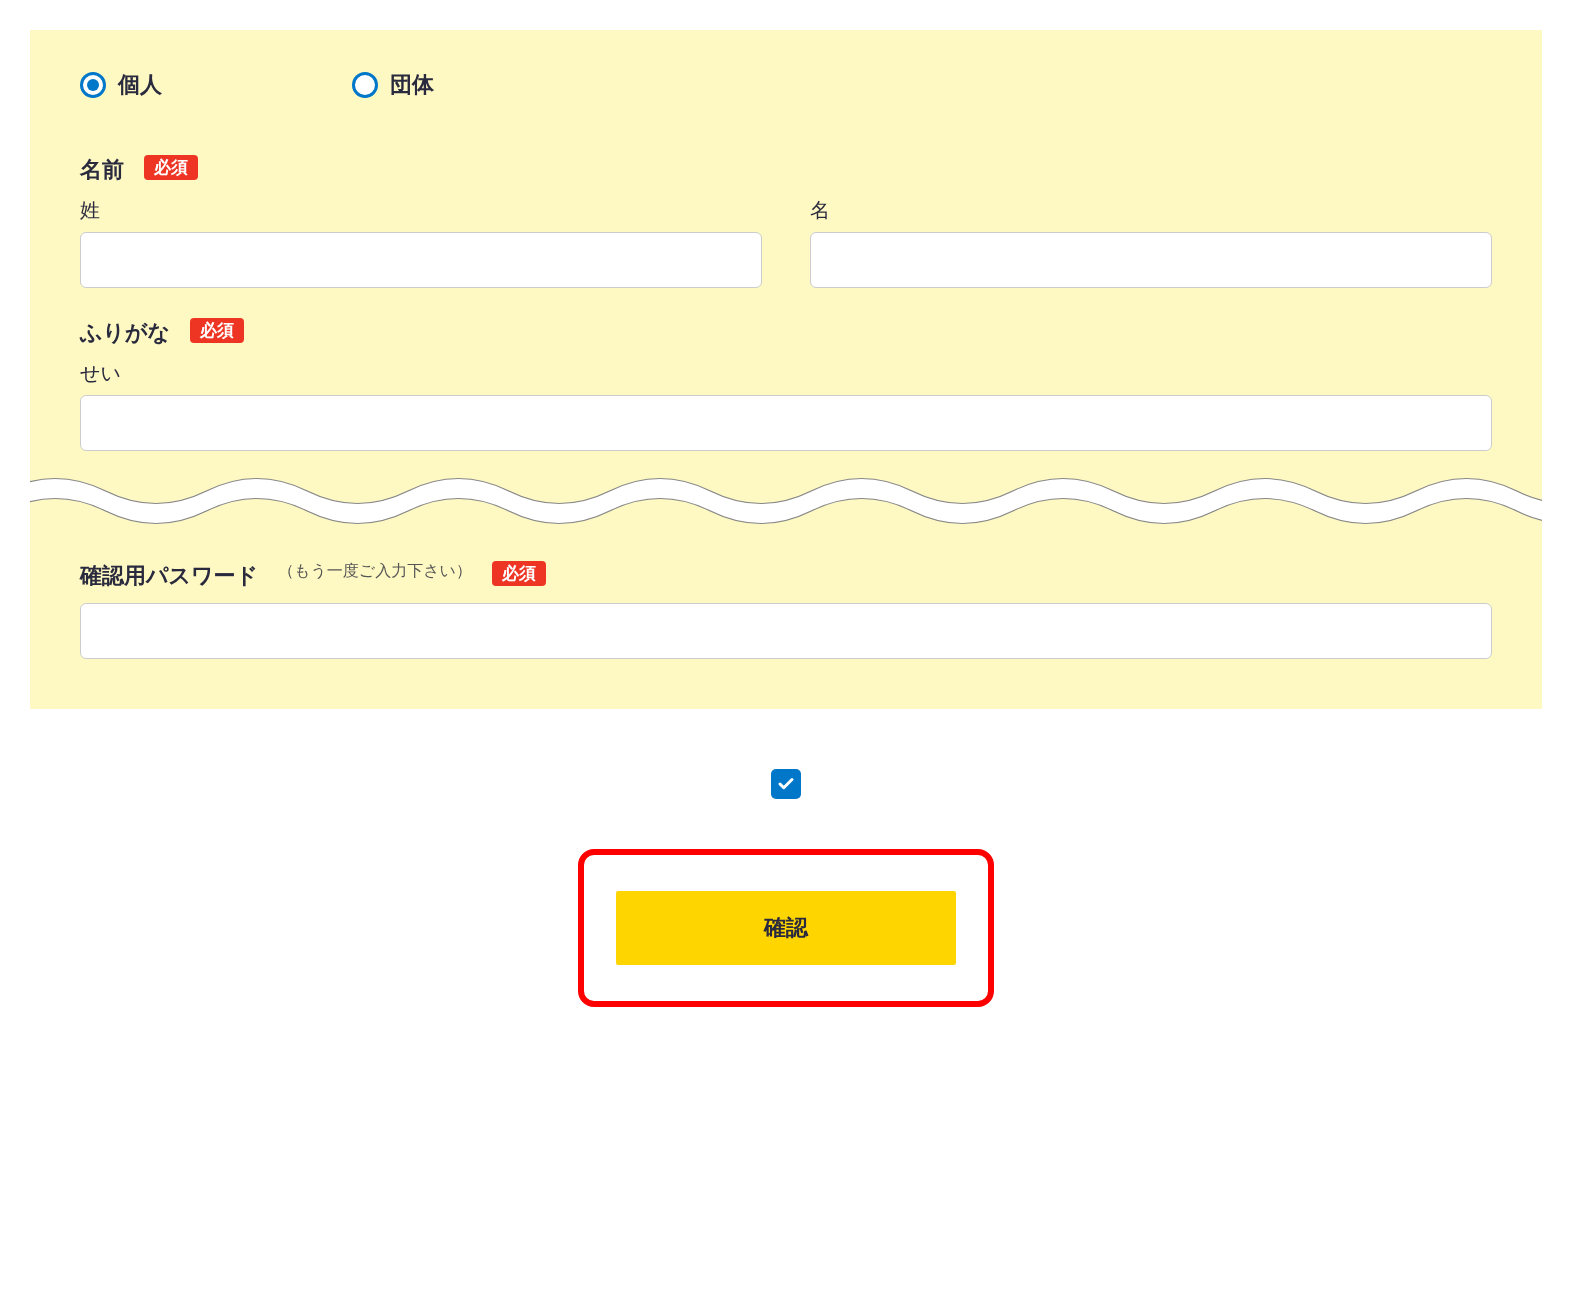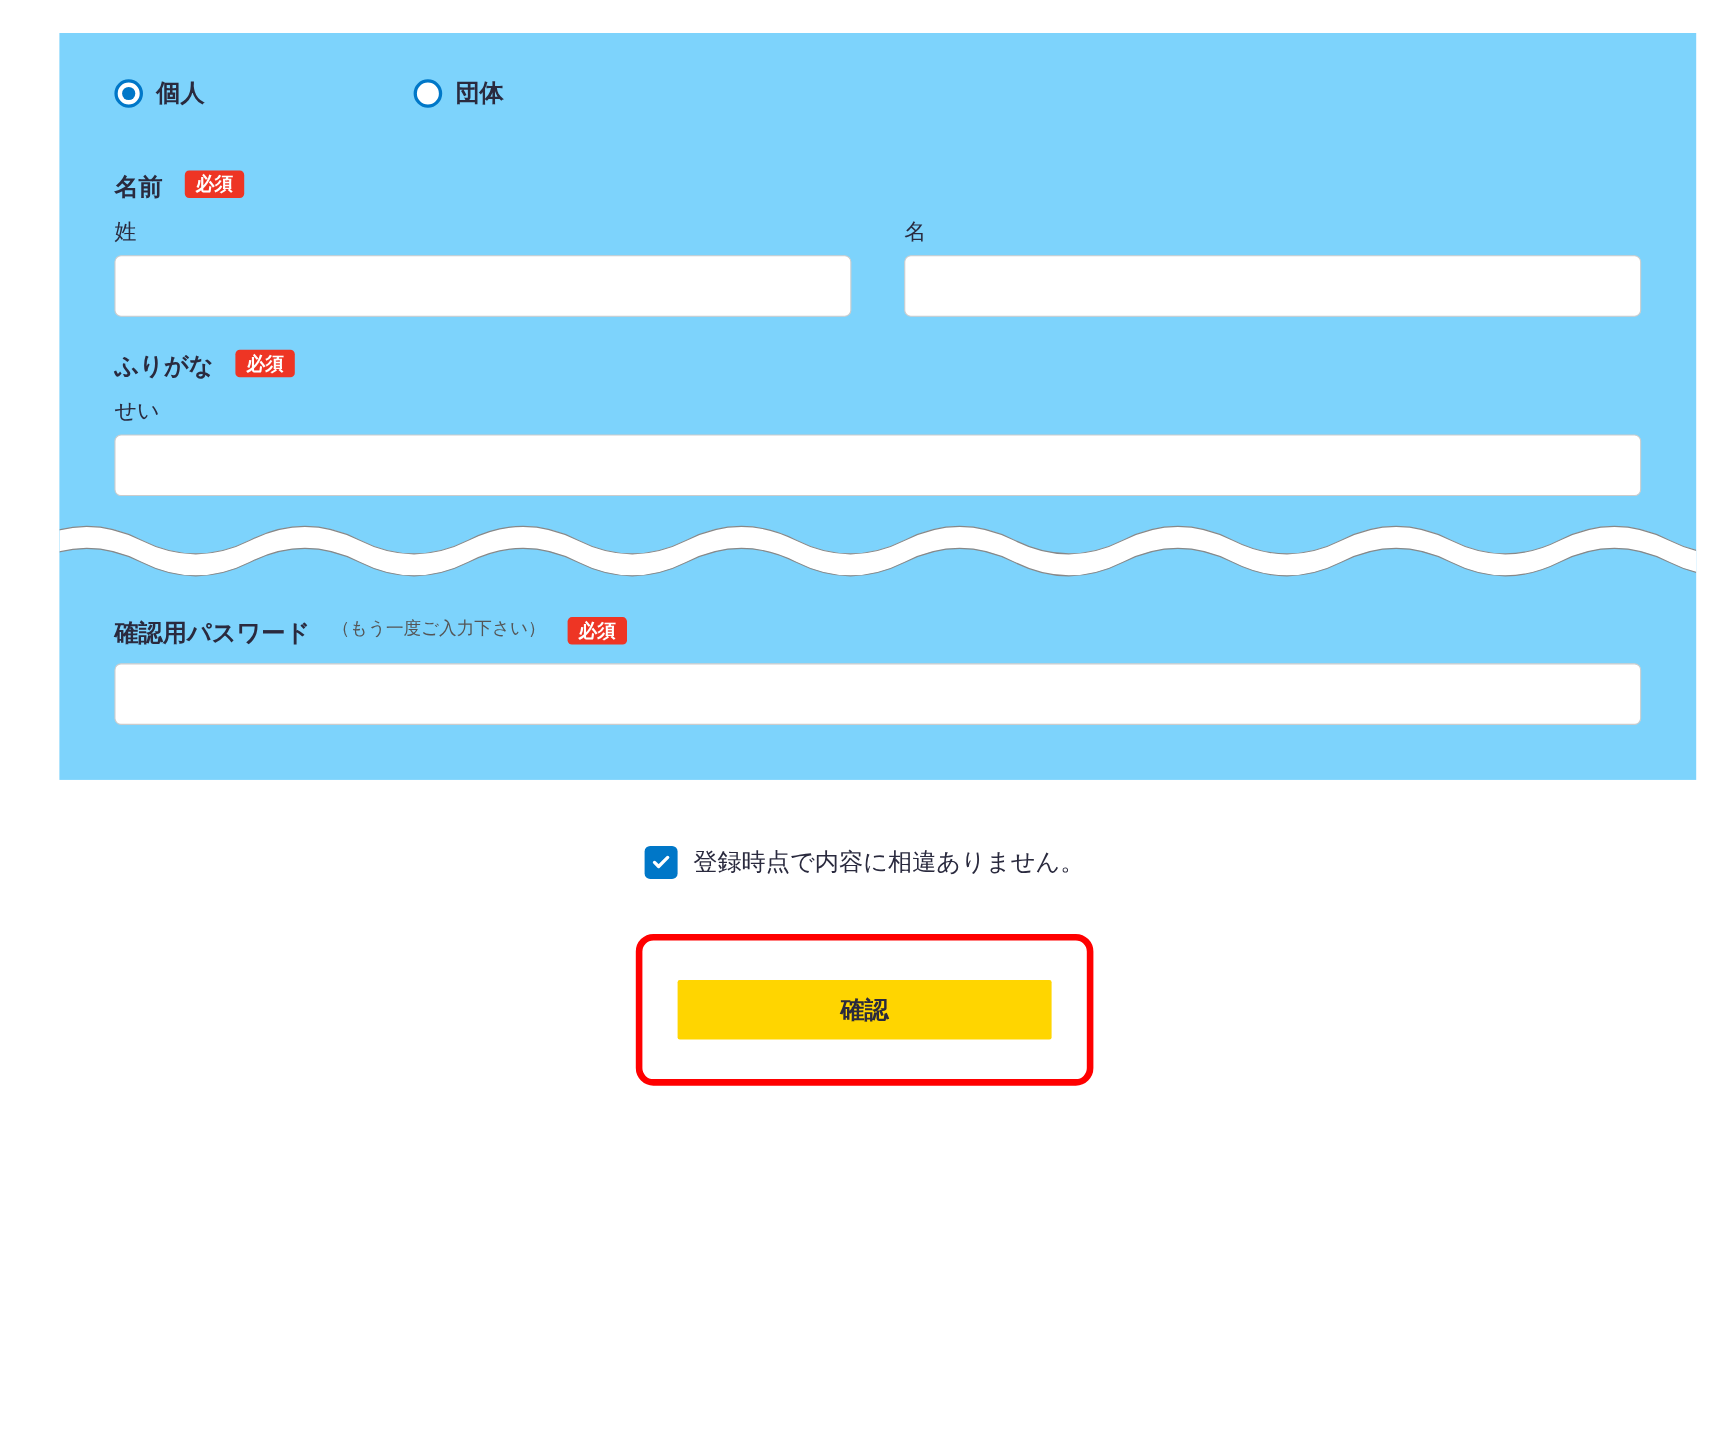--- a/index.html
+++ b/index.html
@@ -6,24 +6,23 @@
       box-sizing: border-box;
       margin: 0;
       padding: 0;
     }
     body {
       font-family: -apple-system, BlinkMacSystemFont, "Hiragino Sans", "Hiragino Kaku Gothic ProN", Meiryo, sans-serif;
       background: #fff;
       padding: 30px;
     }
     .form-container {
-      background: #7dd3fc;
+      background: #fef9c3;
       padding: 40px 50px 50px 50px;
       position: relative;
-      margin-left: 24px;
     }
     .radio-row {
       display: flex;
       gap: 190px;
       margin-bottom: 55px;
     }
     .radio-option {
       display: flex;
       align-items: center;
       gap: 12px;
@@ -142,21 +141,21 @@
     .confirm-wrapper {
       display: inline-block;
       border: 6px solid #ff0000;
       border-radius: 16px;
       padding: 36px 32px;
     }
     .confirm-button {
       background: #ffd500;
       border: none;
       width: 340px;
-      height: 54px;
+      height: 74px;
       font-size: 22px;
       font-weight: 700;
       color: #2a2a3e;
       cursor: pointer;
       border-radius: 2px;
     }
   </style>
 </head>
 <body>
 
@@ -220,20 +219,19 @@
 
 </div>
 
 <div class="below-section">
   <div class="checkbox-row">
     <span class="checkbox-box">
       <svg viewBox="0 0 24 24">
         <path d="M4 12 L9 17 L20 6" stroke="#fff" stroke-width="4" fill="none" stroke-linecap="round" stroke-linejoin="round"></path>
       </svg>
     </span>
-    <span class="checkbox-label">登録時点で内容に相違ありません。</span>
   </div>
   <div>
     <div class="confirm-wrapper">
       <button class="confirm-button">確認</button>
     </div>
   </div>
 </div>
 
 </body></html>

